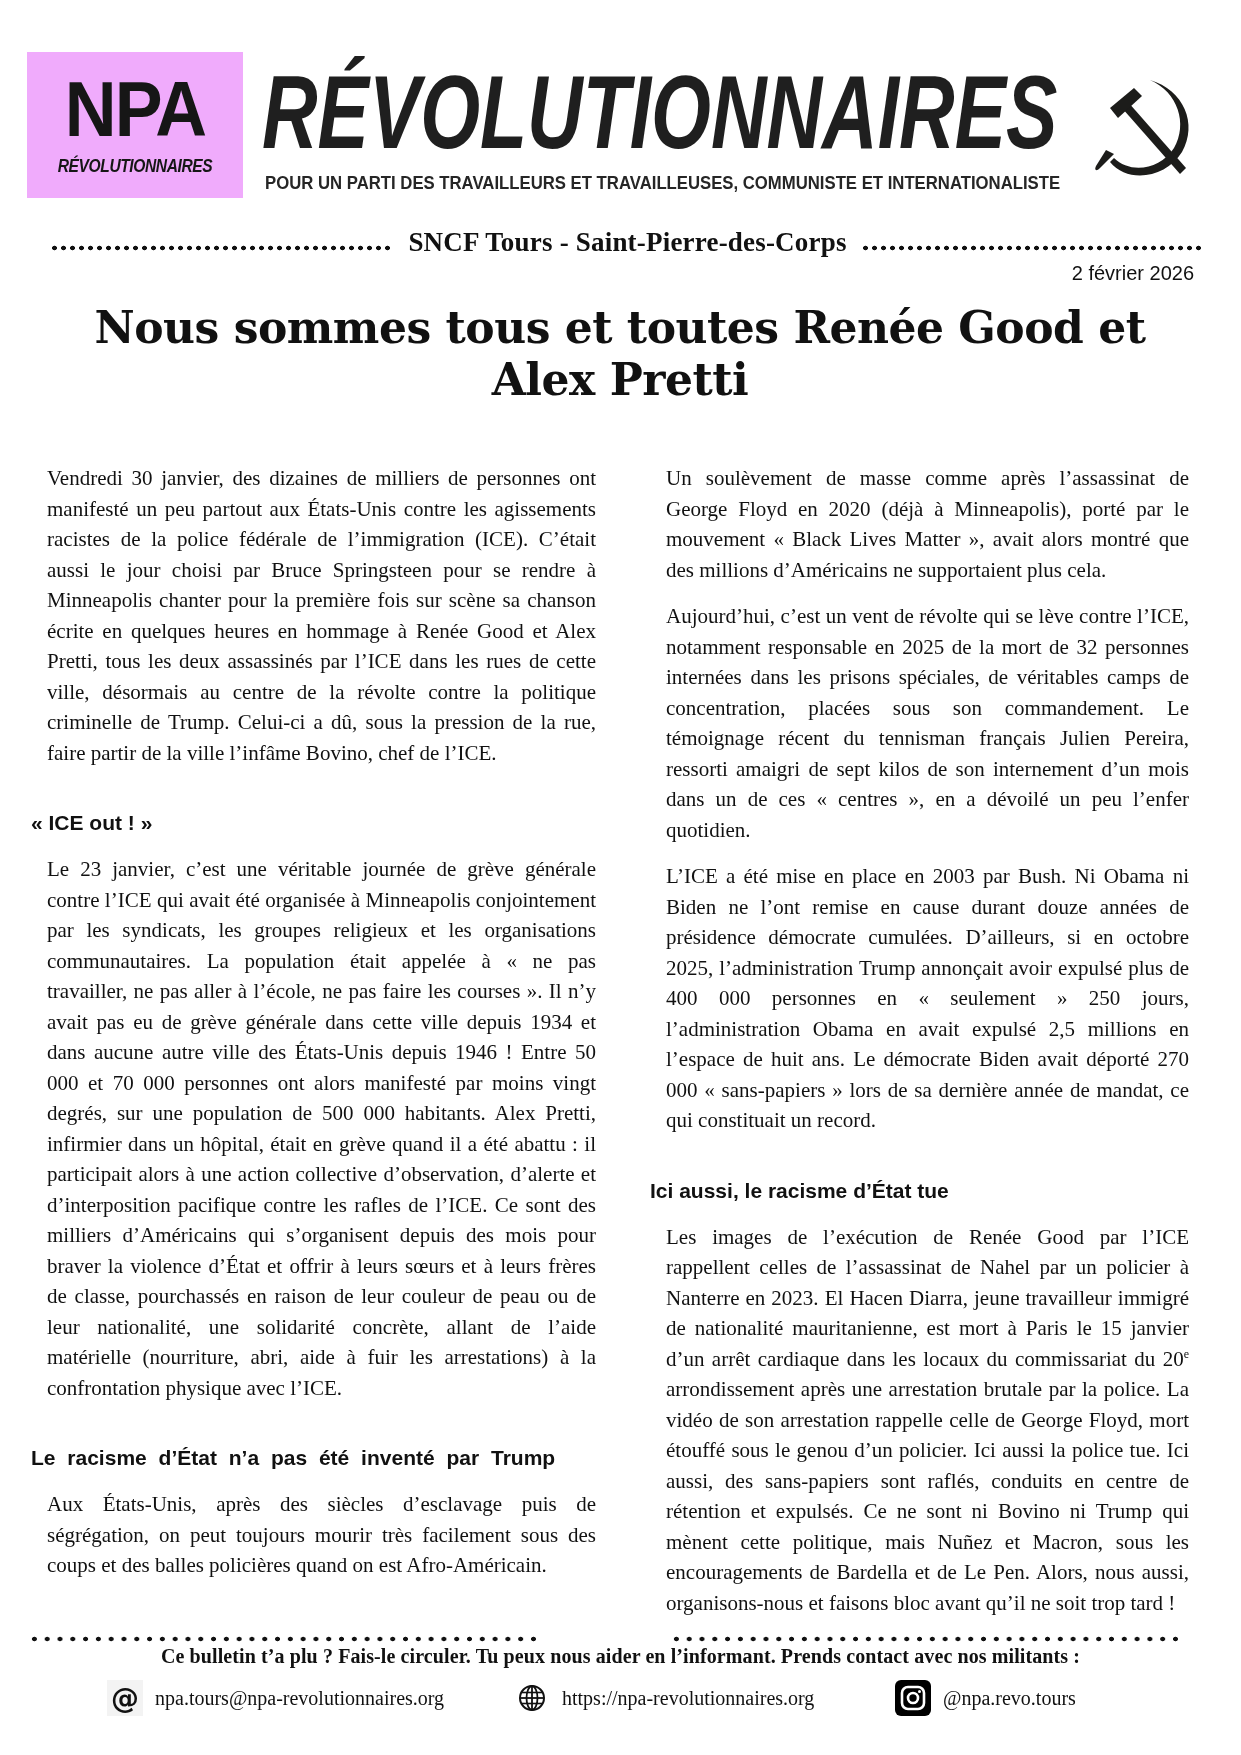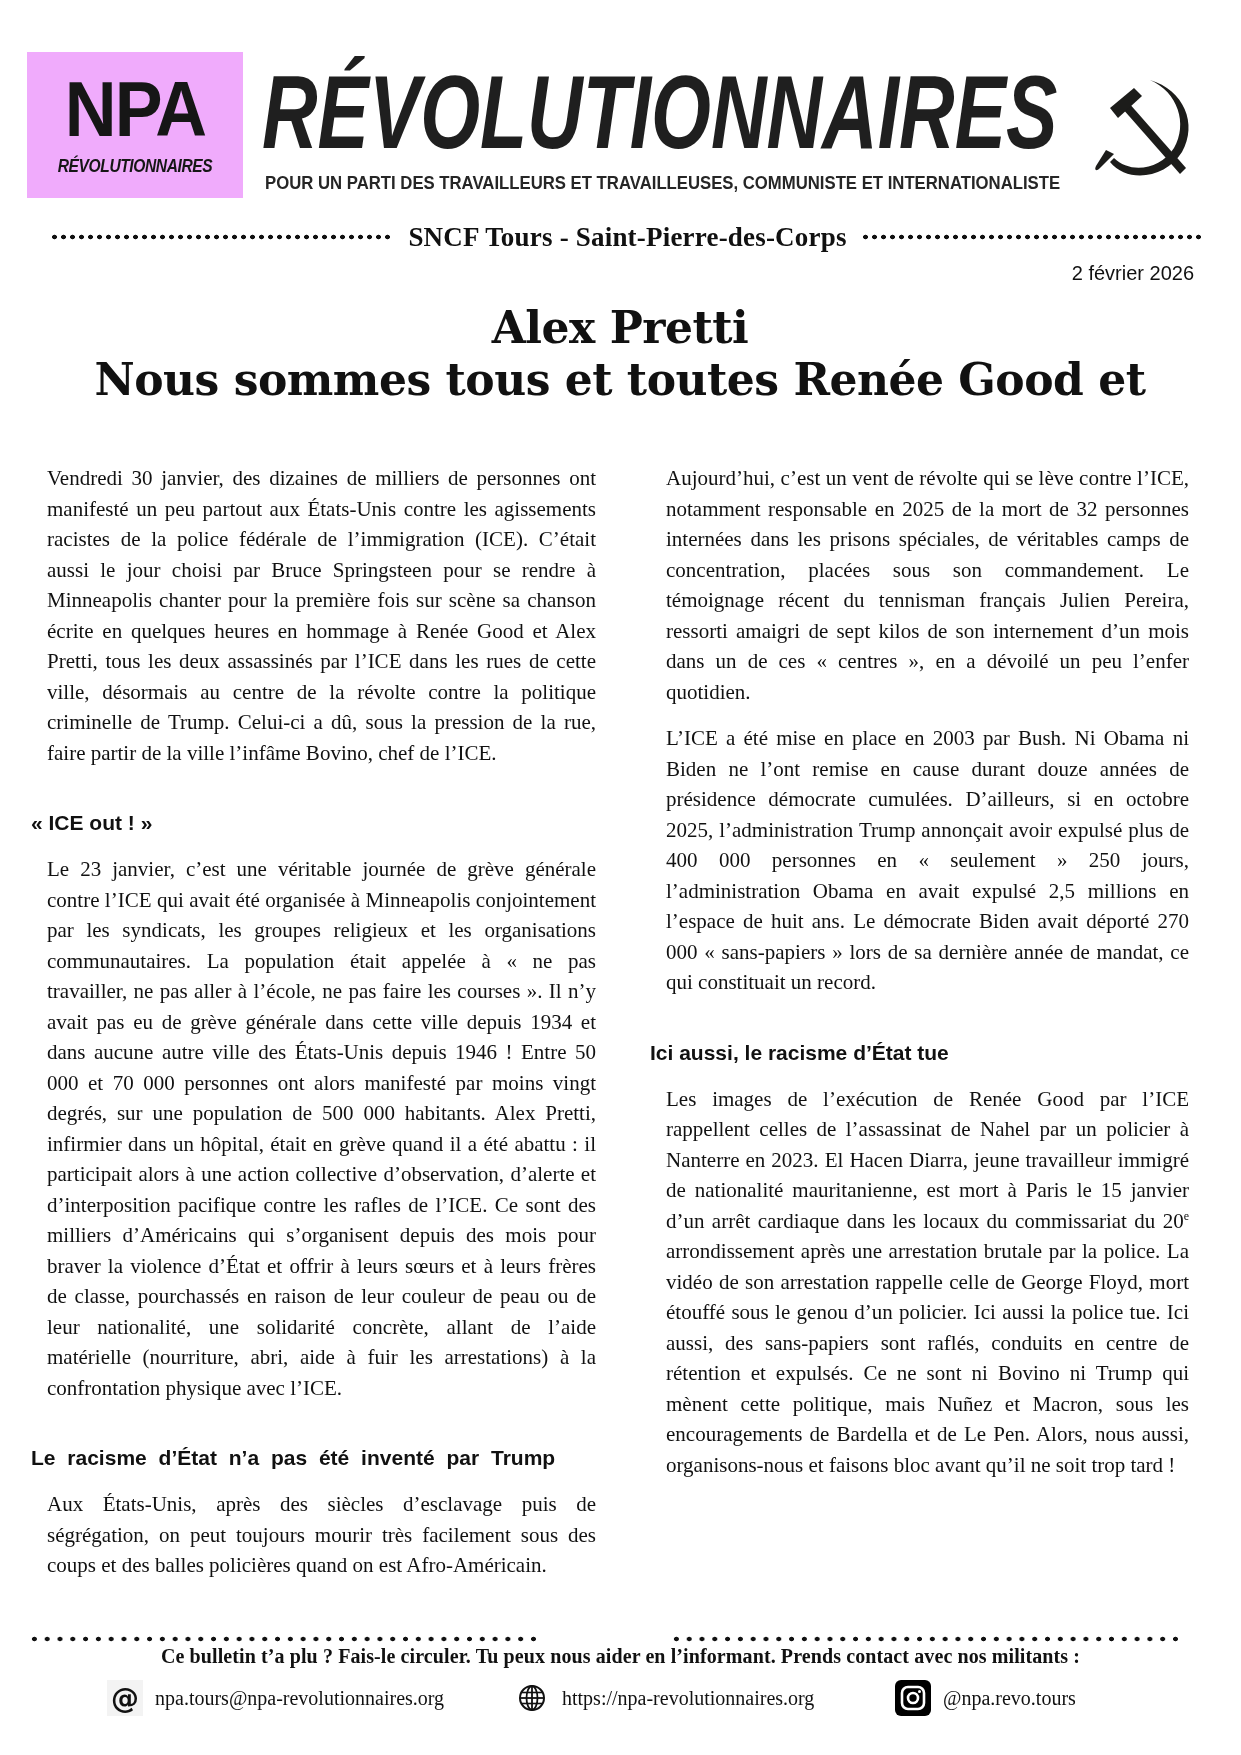--- a/index.html
+++ b/index.html
@@ -8,21 +8,21 @@
 
   
   #logo-box { left: 27px; top: 52px; width: 216px; height: 146px; background: #f0abfc; }
   #logo-npa { left: 0; top: 18px; width: 216px; text-align: center; font-family: "Liberation Sans", sans-serif; font-weight: bold; font-size: 78px; letter-spacing: -2px; line-height: 1; color: #161616; transform: scaleX(0.92); }
   #logo-sub { left: 0; top: 103px; width: 216px; text-align: center; font-family: "Liberation Sans", sans-serif; font-weight: bold; font-style: italic; font-size: 19px; letter-spacing: -0.5px; color: #161616; transform: scaleX(0.82); }
   #masthead { left: 262px; top: 60px; font-family: "Liberation Sans", sans-serif; font-weight: bold; font-style: italic; font-size: 104px; letter-spacing: 0; line-height: 1; color: #1f1f1f; transform-origin: left top; transform: scaleX(0.74); white-space: nowrap; }
   #tagline { left: 265px; top: 172px; font-family: "Liberation Sans", sans-serif; font-weight: bold; font-size: 19px; color: #262626; white-space: nowrap; transform-origin: left top; transform: scaleX(0.88); }
   #emblem { left: 1080px; top: 66px; width: 120px; height: 120px; }
 
   
-  #section-row { left: 50px; top: 222px; width: 1155px; height: 40px; display: flex; }
+  #section-row { left: 50px; top: 222px; width: 1155px; height: 40px; display: flex; align-items: center; }
   .dots { flex: 1; height: 6px; background-image: radial-gradient(circle, #111 2.2px, transparent 2.6px); background-size: 9px 6px; background-repeat: repeat-x; background-position: left center; margin-top: 12px; }
   #section-title { padding: 0 14px; font-weight: bold; font-size: 27px; white-space: nowrap; font-family: "Liberation Serif", serif; letter-spacing: 0.2px; }
   #date { right: 47px; top: 262px; font-family: Liberation Sans, sans-serif; font-size: 20px; }
 
   
   #headline { left: 60px; top: 302px; width: 1120px; text-align: center; font-family: "DejaVu Serif", serif; font-weight: bold; font-size: 44px; line-height: 52px; letter-spacing: -0.5px; }
 
   
   .col { position: absolute; top: 447px; font-family: "Liberation Serif", serif; font-size: 21px; line-height: 30.5px; text-align: justify; }
   #col-left { left: 31px; width: 581px; }
@@ -66,35 +66,36 @@
 </svg>
 
 <div id="section-row" class="abs">
   <div class="dots"></div>
   <div id="section-title">SNCF Tours - Saint-Pierre-des-Corps</div>
   <div class="dots"></div>
 </div>
 <div id="date" class="abs">2 février 2026</div>
 
 <div id="headline" class="abs">
+  <div>Nous sommes tous et toutes Renée Good et</div>
   <div>Alex Pretti</div>
-  <div>Nous sommes tous et toutes Renée Good et</div>
 </div>
 
 <div id="col-left" class="col">
   <p>Vendredi 30 janvier, des dizaines de milliers de personnes ont manifesté un peu partout aux États-Unis contre les agissements racistes de la police fédérale de l’immigration (ICE). C’était aussi le jour choisi par Bruce Springsteen pour se rendre à Minneapolis chanter pour la première fois sur scène sa chanson écrite en quelques heures en hommage à Renée Good et Alex Pretti, tous les deux assassinés par l’ICE dans les rues de cette ville, désormais au centre de la révolte contre la politique criminelle de Trump. Celui-ci a dû, sous la pression de la rue, faire partir de la ville l’infâme Bovino, chef de l’ICE.</p>
   <div class="sp-md"></div>
   <h2>« ICE out ! »</h2>
   <p>Le 23 janvier, c’est une véritable journée de grève générale contre l’ICE qui avait été organisée à Minneapolis conjointement par les syndicats, les groupes religieux et les organisations communautaires. La population était appelée à « ne pas travailler, ne pas aller à l’école, ne pas faire les courses ». Il n’y avait pas eu de grève générale dans cette ville depuis 1934 et dans aucune autre ville des États-Unis depuis 1946 ! Entre 50 000 et 70 000 personnes ont alors manifesté par moins vingt degrés, sur une population de 500 000 habitants. Alex Pretti, infirmier dans un hôpital, était en grève quand il a été abattu : il participait alors à une action collective d’observation, d’alerte et d’interposition pacifique contre les rafles de l’ICE. Ce sont des milliers d’Américains qui s’organisent depuis des mois pour braver la violence d’État et offrir à leurs sœurs et à leurs frères de classe, pourchassés en raison de leur couleur de peau ou de leur nationalité, une solidarité concrète, allant de l’aide matérielle (nourriture, abri, aide à fuir les arrestations) à la confrontation physique avec l’ICE.</p>
   <div class="sp-md"></div>
   <h2 class="just">Le racisme d’État n’a pas été inventé par Trump</h2>
   <p>Aux États-Unis, après des siècles d’esclavage puis de ségrégation, on peut toujours mourir très facilement sous des coups et des balles policières quand on est Afro-Américain.</p>
 </div>
 
 <div id="col-right" class="col">
+  <p> Un soulèvement de masse comme après l’assassinat de George Floyd en 2020 (déjà à Minneapolis), porté par le mouvement « Black Lives Matter », avait alors montré que des millions d’Américains ne supportaient plus cela.</p>
   <p>Aujourd’hui, c’est un vent de révolte qui se lève contre l’ICE, notamment responsable en 2025 de la mort de 32 personnes internées dans les prisons spéciales, de véritables camps de concentration, placées sous son commandement. Le témoignage récent du tennisman français Julien Pereira, ressorti amaigri de sept kilos de son internement d’un mois dans un de ces « centres », en a dévoilé un peu l’enfer quotidien.</p>
   <p>L’ICE a été mise en place en 2003 par Bush. Ni Obama ni Biden ne l’ont remise en cause durant douze années de présidence démocrate cumulées. D’ailleurs, si en octobre 2025, l’administration Trump annonçait avoir expulsé plus de 400 000 personnes en « seulement » 250 jours, l’administration Obama en avait expulsé 2,5 millions en l’espace de huit ans. Le démocrate Biden avait déporté 270 000 « sans-papiers » lors de sa dernière année de mandat, ce qui constituait un record.</p>
   <div class="sp-md"></div>
   <h2>Ici aussi, le racisme d’État tue</h2>
   <p><span>Les images de l’exécution de Renée Good par l’ICE rappellent celles de l’assassinat de Nahel par un policier à Nanterre en 2023. El Hacen Diarra, jeune travailleur immigré de nationalité mauritanienne, est mort à Paris le 15 janvier d’un arrêt cardiaque dans les locaux du commissariat du 20</span><sup>e</sup><span> arrondissement après une arrestation brutale par la police. La vidéo de son arrestation rappelle celle de George Floyd, mort étouffé sous le genou d’un policier. Ici aussi la police tue. Ici aussi, des sans-papiers sont raflés, conduits en centre de rétention et expulsés. Ce ne sont ni Bovino ni Trump qui mènent cette politique, mais Nuñez et Macron, sous les encouragements de Bardella et de Le Pen. Alors, nous aussi, organisons-nous et faisons bloc avant qu’il ne soit trop tard !</span></p>
 </div>
 
 <div id="footer-dots-left" class="abs"></div>
 <div id="footer-dots-right" class="abs"></div>
 <div id="footer-cta" class="abs">Ce bulletin t’a plu ? Fais-le circuler. Tu peux nous aider en l’informant. Prends contact avec nos militants  :</div>

